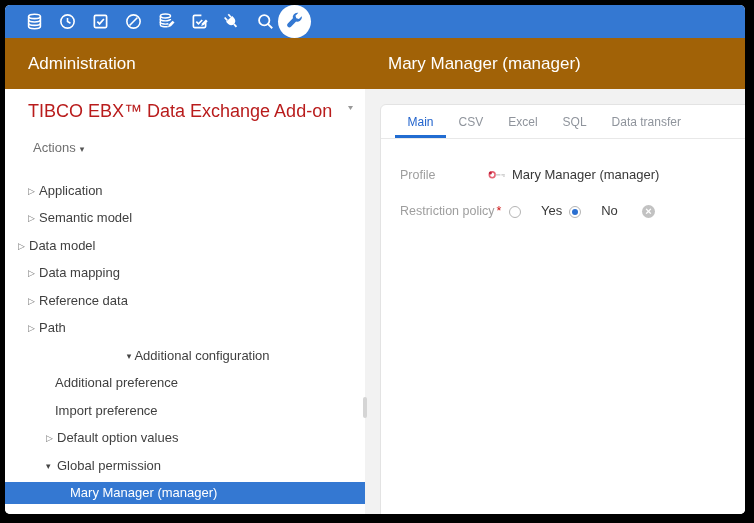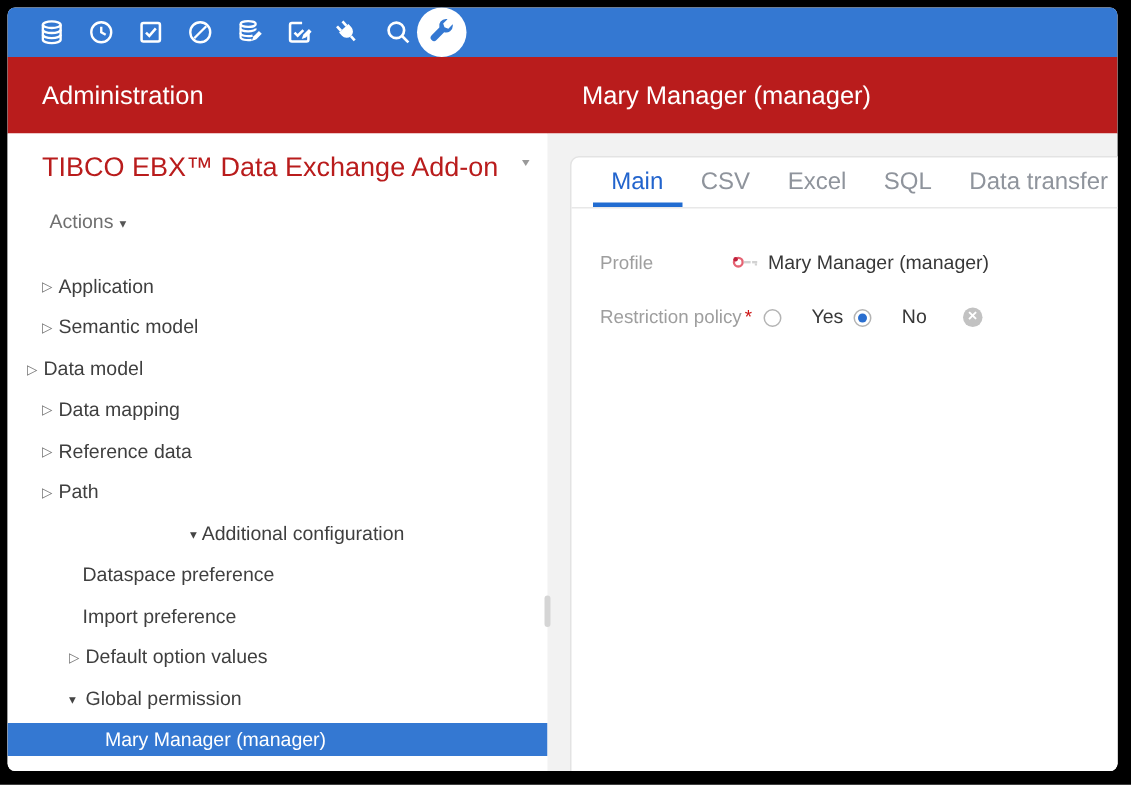--- a/index.html
+++ b/index.html
@@ -2,39 +2,39 @@
 <html><head>
 <meta charset="utf-8">
 <style>
 *{margin:0;padding:0;box-sizing:border-box}
 html,body{width:754px;height:523px;background:#000;font-family:"Liberation Sans",sans-serif;overflow:hidden}
 .window{position:absolute;left:5px;top:5px;width:740px;height:509px;background:#fff;border-radius:5px;overflow:hidden}
 .toolbar{position:absolute;left:0;top:0;width:100%;height:33px;background:#3478d2;display:flex;align-items:center;padding-left:18px}
 .tb-btn{width:22px;height:33px;display:flex;align-items:center;justify-content:center;margin-right:11px;flex:none;cursor:pointer}
 .tb-btn svg{display:block}
 .tb-circle{width:33px;height:33px;border-radius:50%;background:#fff;display:flex;align-items:center;justify-content:center;margin-left:-9px;flex:none;cursor:pointer}
-.band{position:absolute;left:0;top:33px;width:100%;height:51px;background:#b91c1c;color:#fff;font-size:17px}
+.band{position:absolute;left:0;top:33px;width:100%;height:51px;background:#a16207;color:#fff;font-size:17px}
 .band .hl{position:absolute;left:23px;top:16px}
 .band .hr{position:absolute;left:383px;top:16px}
 .left-panel{position:absolute;left:0;top:84px;width:360px;height:425px;background:#fff}
 .lp-title{position:absolute;left:23px;top:12px;font-size:18px;color:#b91c1c}
 .lp-title-caret{position:absolute;left:343px;top:13px;font-size:10px;color:#999;cursor:pointer;transform:scaleY(0.8)}
 .lp-actions{position:absolute;left:28px;top:51px;font-size:13px;color:#6f6f6f;cursor:pointer}
 .lp-actions .caret{font-size:9px;margin-left:4px;color:#555}
 .tree{position:absolute;left:0;top:90.75px;width:100%;list-style:none}
 .tree li{height:22px;line-height:22px;margin-bottom:5.5px;font-size:13px;color:#3f3f3f;white-space:nowrap;cursor:pointer}
 .tree li .caret{display:inline-block;width:11px;font-size:9px;color:#777;vertical-align:1px}
 .tree li.expanded .caret{color:#444}
 .tree li.selected{background:#3478d2;color:#fff}
 .track{position:absolute;left:360px;top:84px;width:15px;height:425px;background:#f2f2f2}
 .thumb{position:absolute;left:-2px;top:308px;width:4px;height:21px;background:#d5d5d5;border-radius:2px;cursor:pointer}
 .right-region{position:absolute;left:375px;top:84px;width:365px;height:425px;background:#f2f2f2}
 .card{position:absolute;left:0;top:15px;right:-1px;bottom:-1px;background:#fff;border:1px solid #e3e3e3;border-radius:6px 0 0 0}
 .tabs{display:flex;height:34px;border-bottom:1px solid #e8e8e8;padding-left:14px;align-items:stretch}
-.tab{padding:0 12.5px;font-size:16px;color:#8f949c;line-height:34px;cursor:pointer;white-space:nowrap;flex:none}
+.tab{padding:0 12.5px;font-size:12px;color:#8f949c;line-height:34px;cursor:pointer;white-space:nowrap;flex:none}
 .tab.active{color:#2264cd;box-shadow:inset 0 -3px 0 #216cd1}
 .form{padding-top:21px}
 .frow{display:flex;align-items:flex-end;height:22px;margin-bottom:14px;padding-left:19px}
 .flabel{font-size:12.5px;color:#9e9e9e}
 .frow-profile .flabel{width:87px}
 .frow-restriction .flabel{width:109px}
 .req{color:#cc1111;margin-left:2px;font-size:12.5px}
 .key-icon{width:20px;height:14px;position:relative;margin-right:5px;flex:none}
 .fvalue{font-size:13px;color:#383838}
 .radio{width:12px;height:12px;border:1px solid #b4b4b4;border-radius:50%;background:#fff;position:relative;flex:none;cursor:pointer}
@@ -121,21 +121,21 @@
     <div class="lp-title-caret">▾</div>
     <div class="lp-actions"><span>Actions</span><span class="caret">▾</span></div>
     <ul class="tree" id="tree">
         <li style="padding-left: 23px;"><span class="caret">▷</span><span>Application</span></li>
         <li style="padding-left: 23px;"><span class="caret">▷</span><span>Semantic model</span></li>
         <li style="padding-left: 13px;"><span class="caret">▷</span><span>Data model</span></li>
         <li style="padding-left: 23px;"><span class="caret">▷</span><span>Data mapping</span></li>
         <li style="padding-left: 23px;"><span class="caret">▷</span><span>Reference data</span></li>
         <li style="padding-left: 23px;"><span class="caret">▷</span><span>Path</span></li>
         <li class="expanded" style="padding-left: 23px; text-align: center;"><span class="caret">▾</span><span>Additional configuration</span></li>
-        <li style="padding-left: 50px;"><span>Dataspace preference</span></li>
+        <li style="padding-left: 50px;"><span>Additional preference</span></li>
         <li style="padding-left: 50px;"><span>Import preference</span></li>
         <li style="padding-left: 41px;"><span class="caret">▷</span><span>Default option values</span></li>
         <li class="expanded" style="padding-left: 41px;"><span class="caret">▾</span><span>Global permission</span></li>
         <li class="selected" style="padding-left: 65px;"><span>Mary Manager (manager)</span></li>
       </ul>
   </div>
 
   <div class="track">
     <div class="thumb"></div>
   </div>

